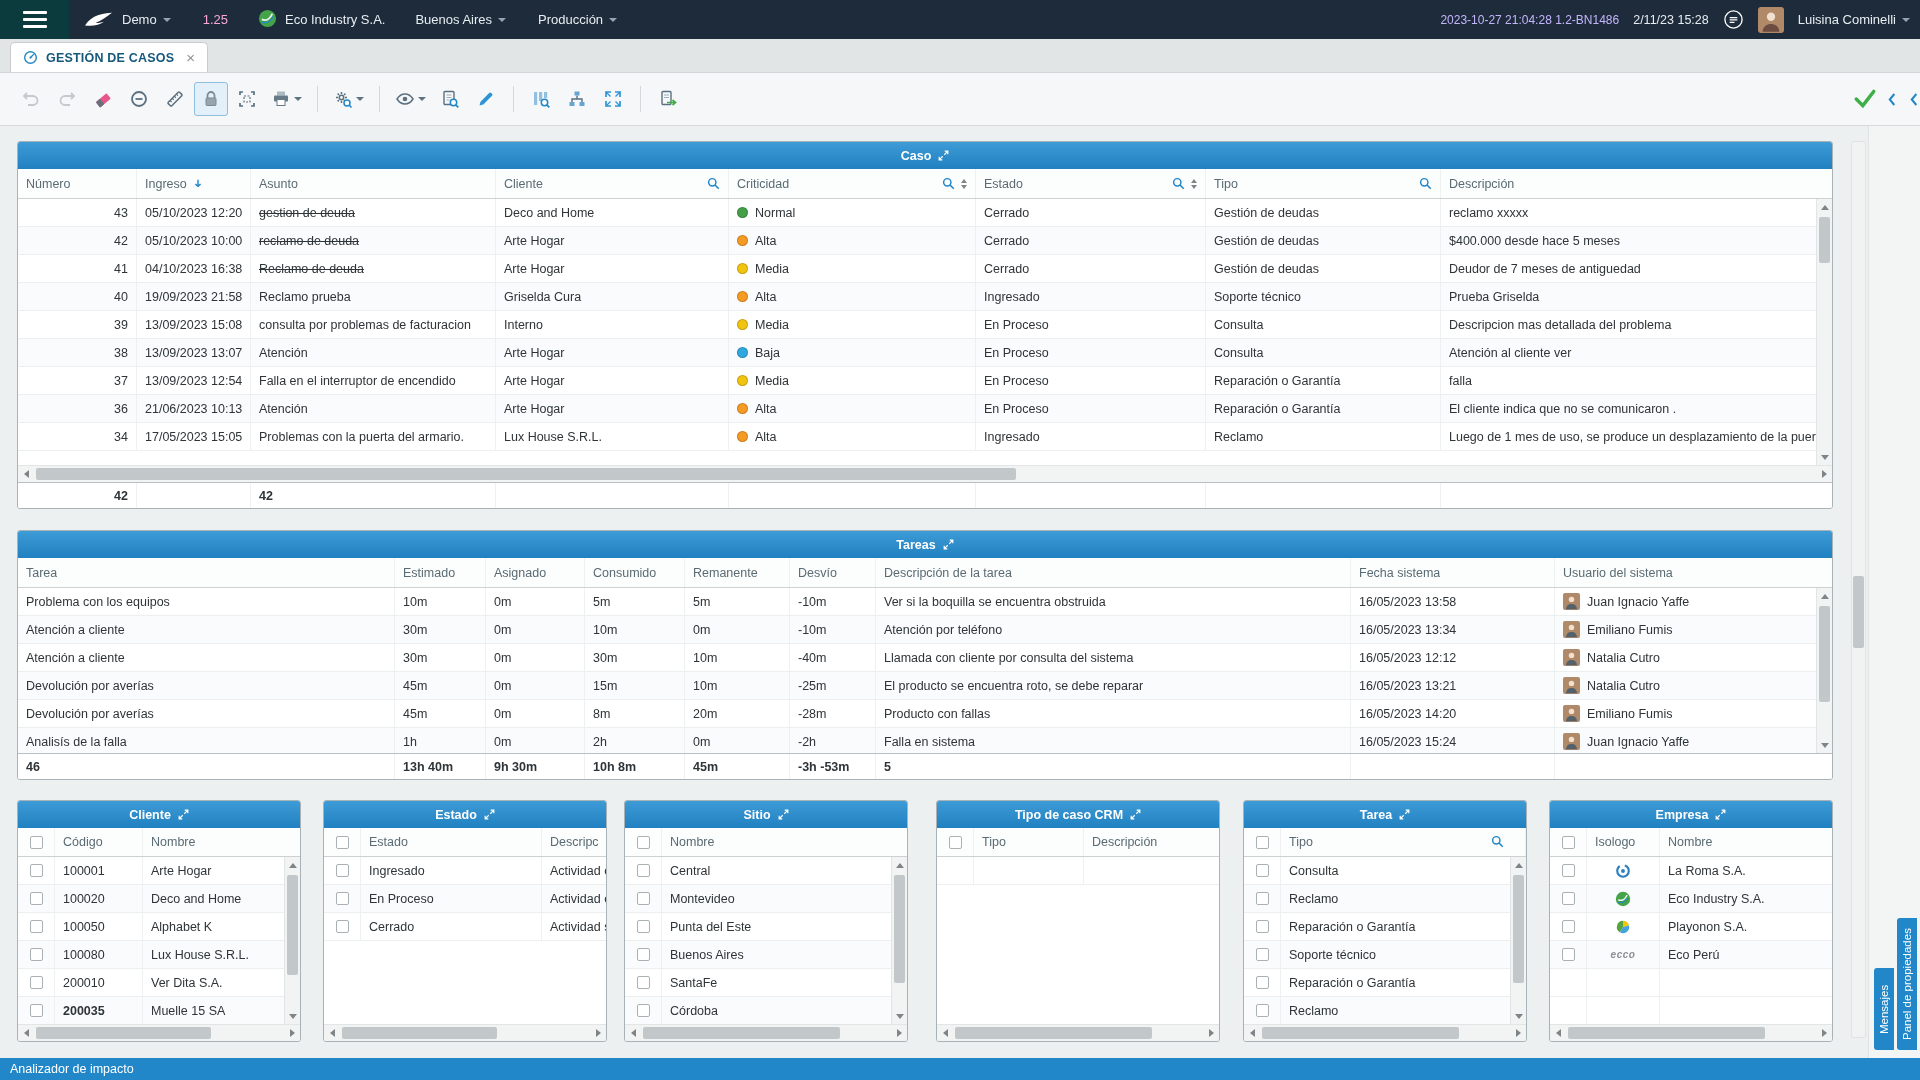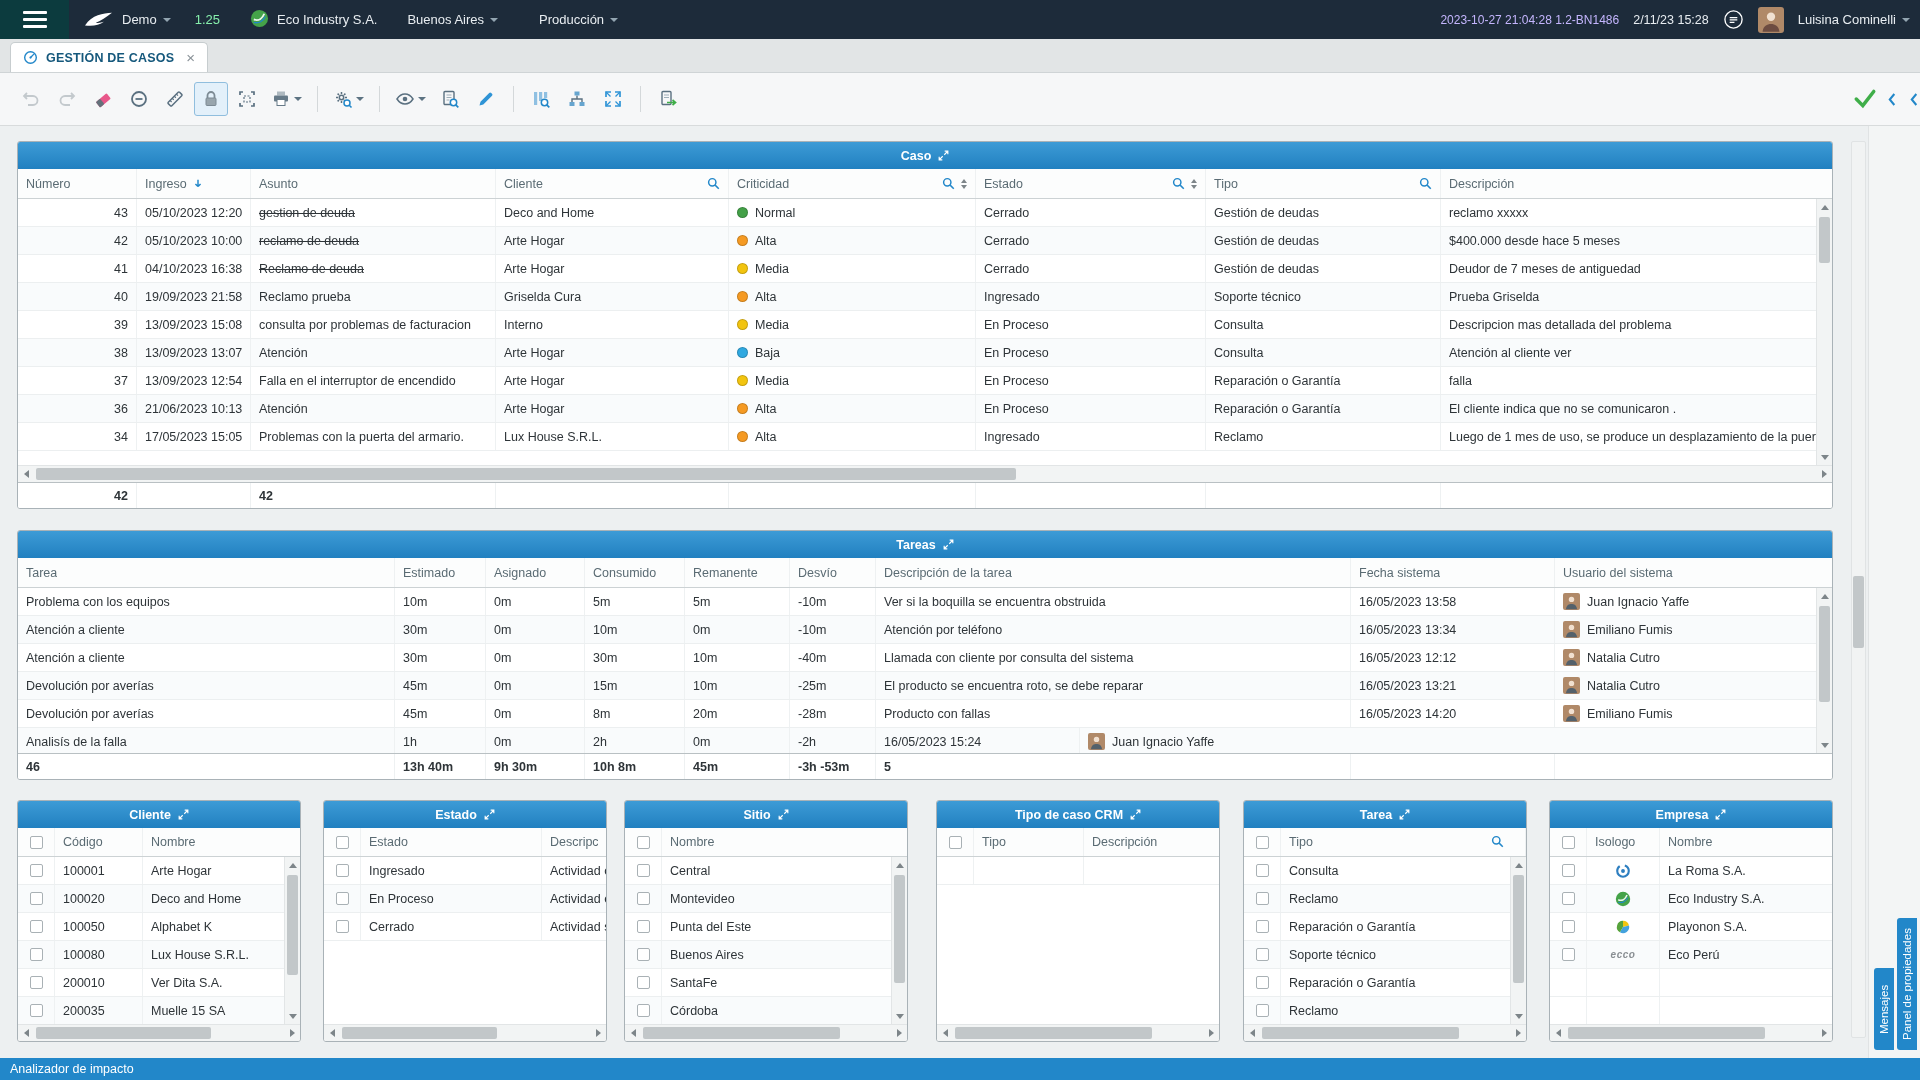--- a/index.html
+++ b/index.html
@@ -7,21 +7,21 @@
   body{font-family:"Liberation Sans","DejaVu Sans",sans-serif;font-size:13px;color:#2e3438}
   .app{position:relative;width:1920px;height:1080px;overflow:hidden;background:#edf0f1}
 
   
   .topbar{position:absolute;left:0;top:0;width:1920px;height:39px;background:#1d2b3a;display:flex;align-items:center;color:#e8edf1}
   .hamburger{width:69px;height:39px;background:#0c3b3e;display:flex;flex-direction:column;justify-content:center;align-items:center;gap:4px;cursor:pointer}
   .hamburger i{display:block;width:24px;height:3px;background:#fff;border-radius:1px}
   .brand-logo{margin-left:14px;display:flex;align-items:center}
   .top-item{display:flex;align-items:center;gap:6px;padding:0 8px;cursor:pointer;white-space:nowrap}
   .caret{width:0;height:0;border-left:4px solid transparent;border-right:4px solid transparent;border-top:4px solid #93a5b1;display:inline-block}
-  .top-version{margin-left:16px;color:#86efac}
+  .top-version{margin-left:24px;color:#f9a8d4}
   .company-group{display:flex;align-items:center;gap:8px;margin-left:30px;white-space:nowrap}
   .top-right{margin-left:auto;display:flex;align-items:center;gap:14px;padding-right:10px}
   .top-build{font-size:12px;color:#c4b5fd;white-space:nowrap}
   .top-datetime{font-size:12.5px;white-space:nowrap}
   .avatar{width:26px;height:26px;border-radius:3px;overflow:hidden;flex:0 0 auto}
   .top-user{display:flex;align-items:center;gap:6px;cursor:pointer;white-space:nowrap}
 
   
   .tabbar{position:absolute;left:0;top:39px;width:1920px;height:34px;background:#e2e5e6;border-bottom:1px solid #cfd4d6;display:flex;align-items:flex-end}
   .tab{margin-left:10px;height:30px;background:#fff;border:1px solid #c7cdcf;border-bottom:none;border-radius:5px 5px 0 0;display:flex;align-items:center;gap:8px;padding:0 12px;cursor:pointer}
@@ -137,21 +137,21 @@
             <path d="M4 11c5 2 9-1 11-6" fill="none" stroke="#eaf6ec" stroke-width="2"></path>
             <path d="M4 14c5 1.5 10-1 12-6" fill="none" stroke="#2287c9" stroke-width="1.4"></path>
           </svg>
       </span>
       <span>Eco Industry S.A.</span>
     </div>
     <div class="top-item" style="margin-left:22px">
       <span>Buenos Aires</span>
       <span class="caret"></span>
     </div>
-    <div class="top-item" style="margin-left:25px">
+    <div class="top-item" style="margin-left:16px">
       <span>Producción</span>
       <span class="caret"></span>
     </div>
     <div class="top-right">
       <span class="top-build">2023-10-27 21:04:28 1.2-BN1486</span>
       <span class="top-datetime">2/11/23 15:28</span>
       <span style="display:flex;cursor:pointer">
         <svg viewBox="0 0 22 22" width="21" height="21">
             <circle cx="11" cy="11" r="9" fill="none" stroke="#fff" stroke-width="1.4"></circle>
             <path d="M7 9h8M7 11.5h8M7 14h5" stroke="#fff" stroke-width="1.3"></path>
@@ -721,20 +721,21 @@
               <span>Emiliano Fumis</span>
             </div>
           </div>
           <div class="trow alt">
             <div class="cell" style="width: 377px; flex: 0 0 377px;">Analisís de la falla</div>
             <div class="cell" style="width: 91px; flex: 0 0 91px;">1h</div>
             <div class="cell" style="width: 99px; flex: 0 0 99px;">0m</div>
             <div class="cell" style="width: 100px; flex: 0 0 100px;">2h</div>
             <div class="cell" style="width: 105px; flex: 0 0 105px;">0m</div>
             <div class="cell" style="width: 86px; flex: 0 0 86px;">-2h</div>
+            <div class="cell" style="width: 475px; flex: 0 0 475px;">Falla en sistema</div>
             <div class="cell" style="width: 204px; flex: 0 0 204px;">16/05/2023 15:24</div>
             <div class="cell user-cell" style="flex: 1 1 0px; min-width: 0px;">
               <span class="user-avatar"><svg viewBox="0 0 20 20" width="17" height="17">
                   <rect width="20" height="20" fill="#b08968"></rect>
                   <circle cx="10" cy="7.5" r="3.2" fill="#f1e0d0"></circle>
                   <path d="M3.5 19c.5-4.5 3.5-6 6.5-6s6 1.5 6.5 6z" fill="#54616b"></path>
                 </svg></span>
               <span>Juan Ignacio Yaffe</span>
             </div>
           </div>
@@ -814,21 +815,21 @@
             <div class="cell cb-cell" style="width: 37px; flex: 0 0 37px;">
               <span class="cb"></span>
             </div>
             <div class="cell" style="width: 88px; flex: 0 0 88px;">200010</div>
             <div class="cell" style="flex: 1 1 0px; min-width: 0px;">Ver Dita S.A.</div>
           </div>
           <div class="trow alt">
             <div class="cell cb-cell" style="width: 37px; flex: 0 0 37px;">
               <span class="cb"></span>
             </div>
-            <div class="cell" style="width: 88px; flex: 0 0 88px;">200035</div>
+            <div class="cell" style="width: 88px; flex: 0 0 88px; font-weight: bold;">200035</div>
             <div class="cell" style="flex: 1 1 0px; min-width: 0px;">Muelle 15 SA</div>
           </div>
         </div>
       <div class="hscroll">
         <span class="sarrow left">
             <i class="tri tri-left"></i>
           </span>
         <span class="hthumb" style="left:18px;width:62%"></span>
         <span class="sarrow right">
             <i class="tri tri-right"></i>

